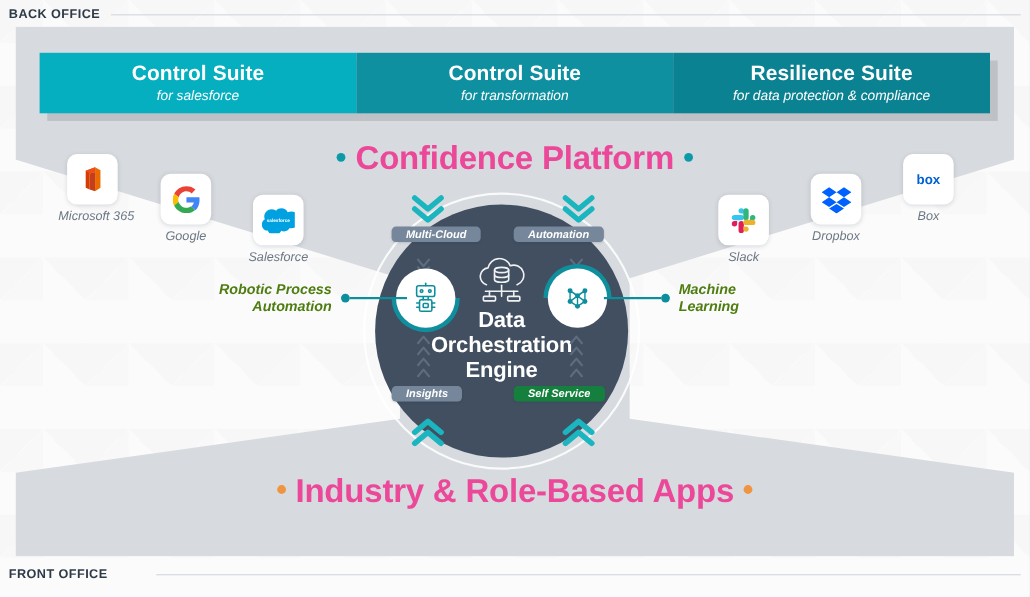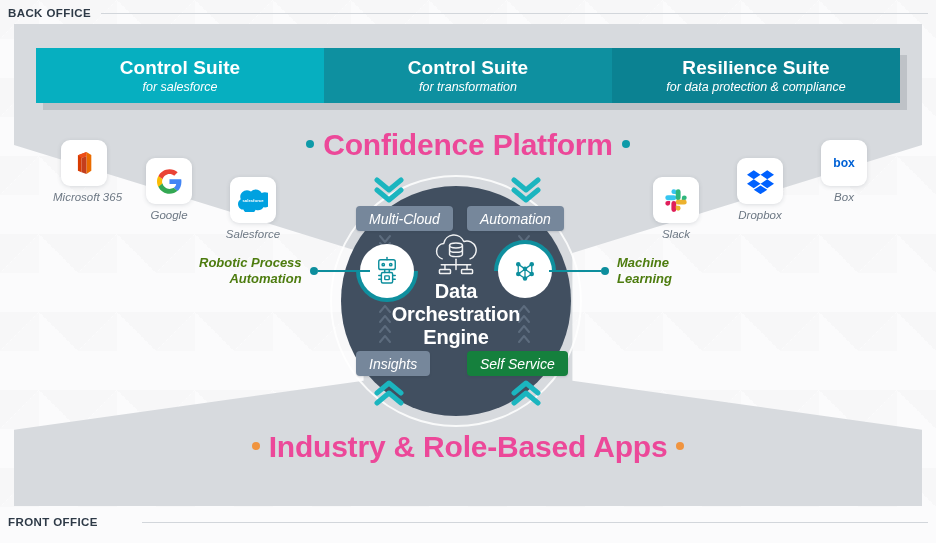--- a/index.html
+++ b/index.html
@@ -204,28 +204,28 @@
     position: absolute;
     left: 87px;
     top: 48px;
     width: 56px;
     height: 46px;
   }
 
   
   .pill {
     position: absolute;
-    height: 25px;
+    height: 14px;
     padding: 0 13px;
     background: #76879b;
     border-radius: 4px;
     color: #ffffff;
-    font-size: 14px;
+    font-size: 10px;
     font-style: italic;
-    font-weight: 400;
+    font-weight: 700;
     display: flex;
     align-items: center;
     justify-content: center;
     white-space: nowrap;
     box-shadow: 0 1px 2px rgba(50,60,72,0.18);
   }
   #pill-multicloud { left: 356px; top: 206px; }
   #pill-automation { left: 467px; top: 206px; }
   #pill-insights   { left: 356px; top: 351px; }
   #pill-selfservice{ left: 467px; top: 351px; }

